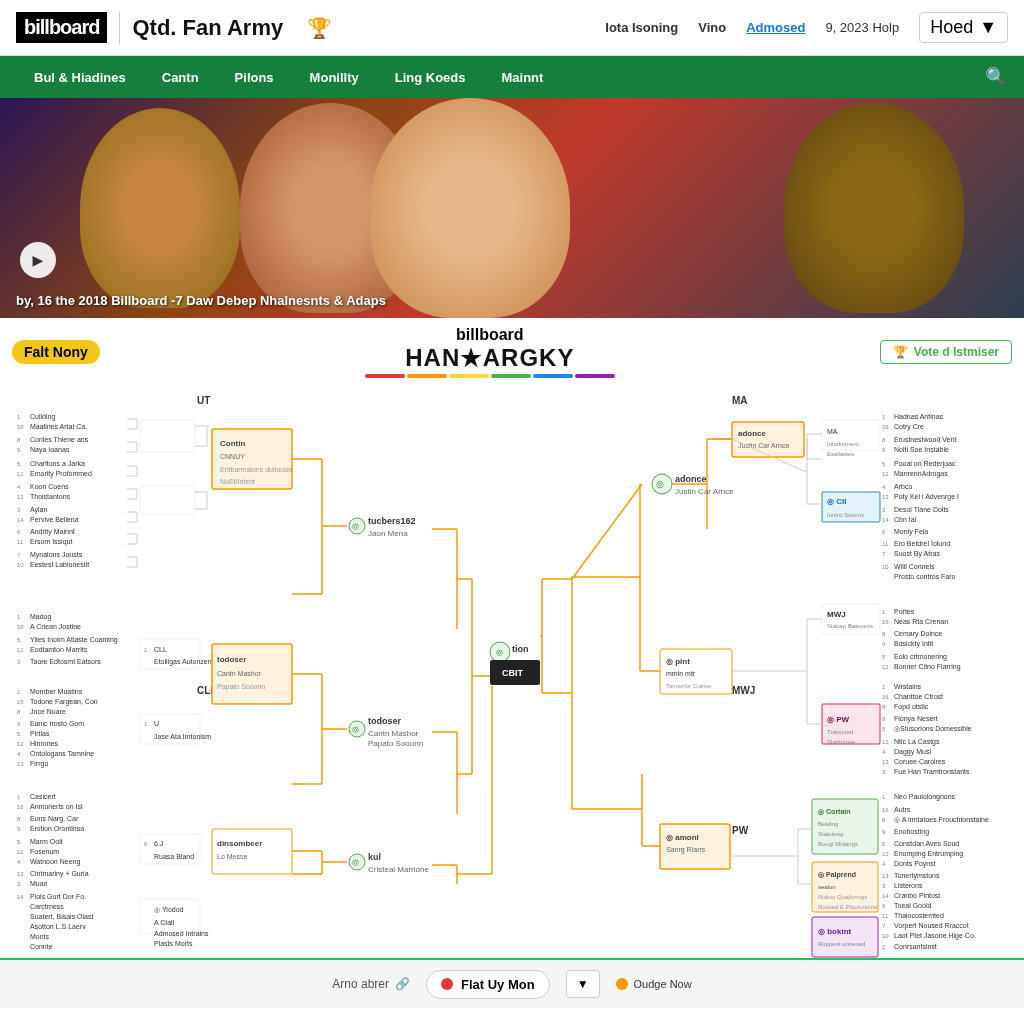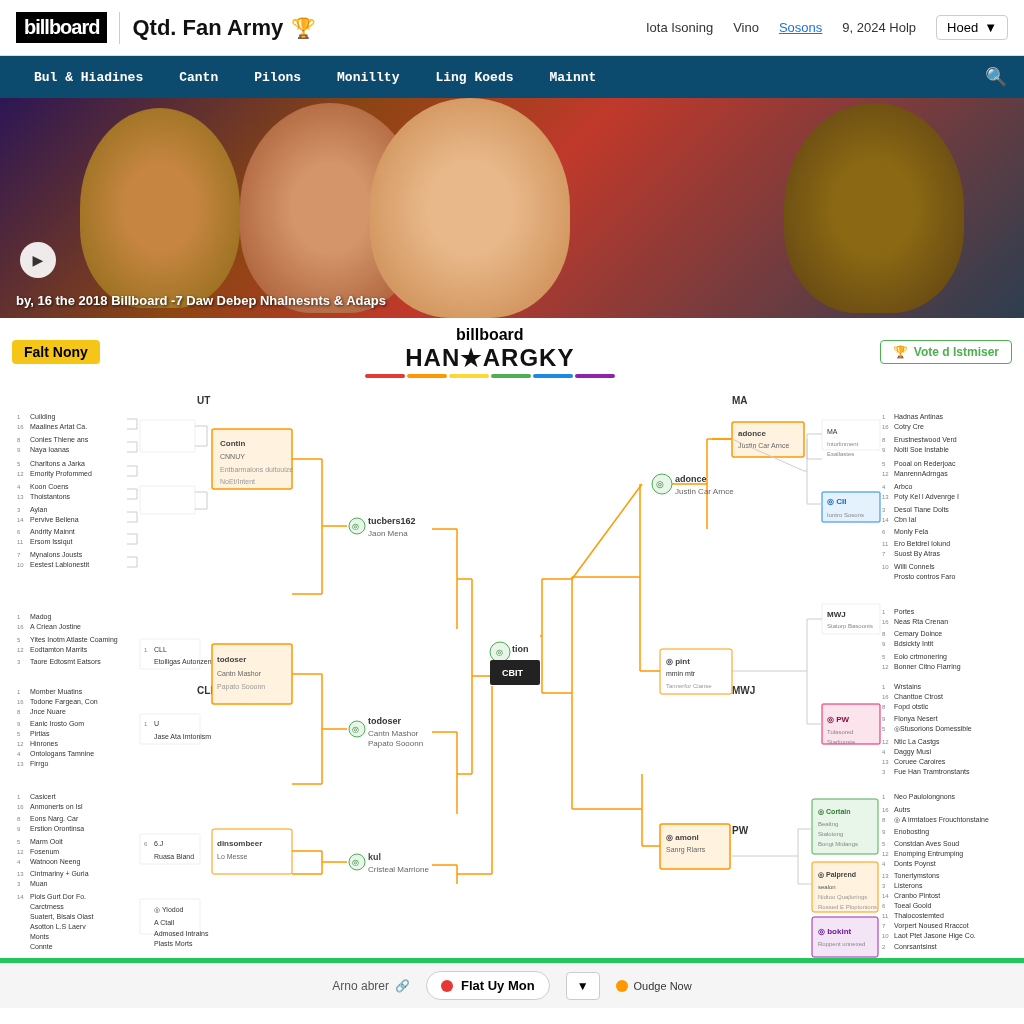--- a/index.html
+++ b/index.html
@@ -32,53 +32,52 @@
       width: 1px;
       height: 32px;
       background: #ccc;
     }
     #page-title-header {
       font-size: 22px;
       font-weight: bold;
       color: #111;
       display: flex;
       align-items: center;
-      gap: 8px;
+      gap: 24px;
     }
     #trophy-icon { color: #4CAF50; font-size: 20px; }
 
     #header-links {
       display: flex;
       align-items: center;
       gap: 20px;
       font-size: 13px;
     }
-    .header-link { color: #333; text-decoration: none; cursor: pointer; }
+    .header-link { color: #333; text-decoration: none; cursor: pointer; font-weight: bold; }
     .header-link.active { color: #1a73e8; text-decoration: underline; }
     #year-holp { color: #333; }
     #dropdown-btn {
       display: flex;
       align-items: center;
       gap: 6px;
       border: 1px solid #ccc;
       padding: 4px 10px;
       border-radius: 4px;
       cursor: pointer;
-      font-size: 13px;
+      font-size: 18px;
     }
 
     
     #navbar {
-      background: #0c4a6e;
+      background: #15803d;
       display: flex;
       align-items: center;
       padding: 0 16px;
       height: 42px;
       gap: 0;
-      font-family: Liberation Mono, monospace;
     }
     .nav-item {
       color: #fff;
       font-size: 13px;
       font-weight: bold;
       padding: 0 18px;
       height: 42px;
       display: flex;
       align-items: center;
       cursor: pointer;
@@ -180,21 +179,21 @@
       align-items: center;
       justify-content: space-between;
       margin-bottom: 6px;
     }
     #falt-nony-badge {
       background: #f5c518;
       color: #000;
       font-weight: bold;
       font-size: 14px;
       padding: 4px 12px;
-      border-radius: 4px;
+      border-radius: 12px;
     }
     #bracket-header-center {
       text-align: center;
       flex: 1;
     }
     #billboard-bracket-logo {
       font-weight: 900;
       font-size: 16px;
       color: #000;
     }
@@ -238,21 +237,21 @@
     }
 
     
     #bottom-bar {
       position: absolute;
       bottom: 0;
       left: 0;
       right: 0;
       height: 50px;
       background: #f5f5f5;
-      border-top: 5px solid #22c55e;
+      border-top: 2px solid #22c55e;
       display: flex;
       align-items: center;
       justify-content: center;
       gap: 16px;
       padding: 0 20px;
     }
     #arno-abrer {
       display: flex;
       align-items: center;
       gap: 6px;
@@ -342,22 +341,22 @@
     <div id="billboard-logo">billboard</div>
     <div id="logo-divider"></div>
     <div id="page-title-header">
       <span>Qtd. Fan Army</span>
       <span id="trophy-icon">🏆</span>
     </div>
   </div>
   <div id="header-links">
     <a class="header-link">Iota Isoning</a>
     <a class="header-link">Vino</a>
-    <a class="header-link active">Sosons</a>
-    <span id="year-holp">9, 2024 Holp</span>
+    <a class="header-link active">Admosed</a>
+    <span id="year-holp">9, 2023 Holp</span>
     <div id="dropdown-btn">
       <span>Hoed</span>
       <span>▼</span>
     </div>
   </div>
 </div>
 
 <nav id="navbar">
   <div class="nav-item">Bul &amp; Hiadines</div>
   <div class="nav-item">Cantn</div>

